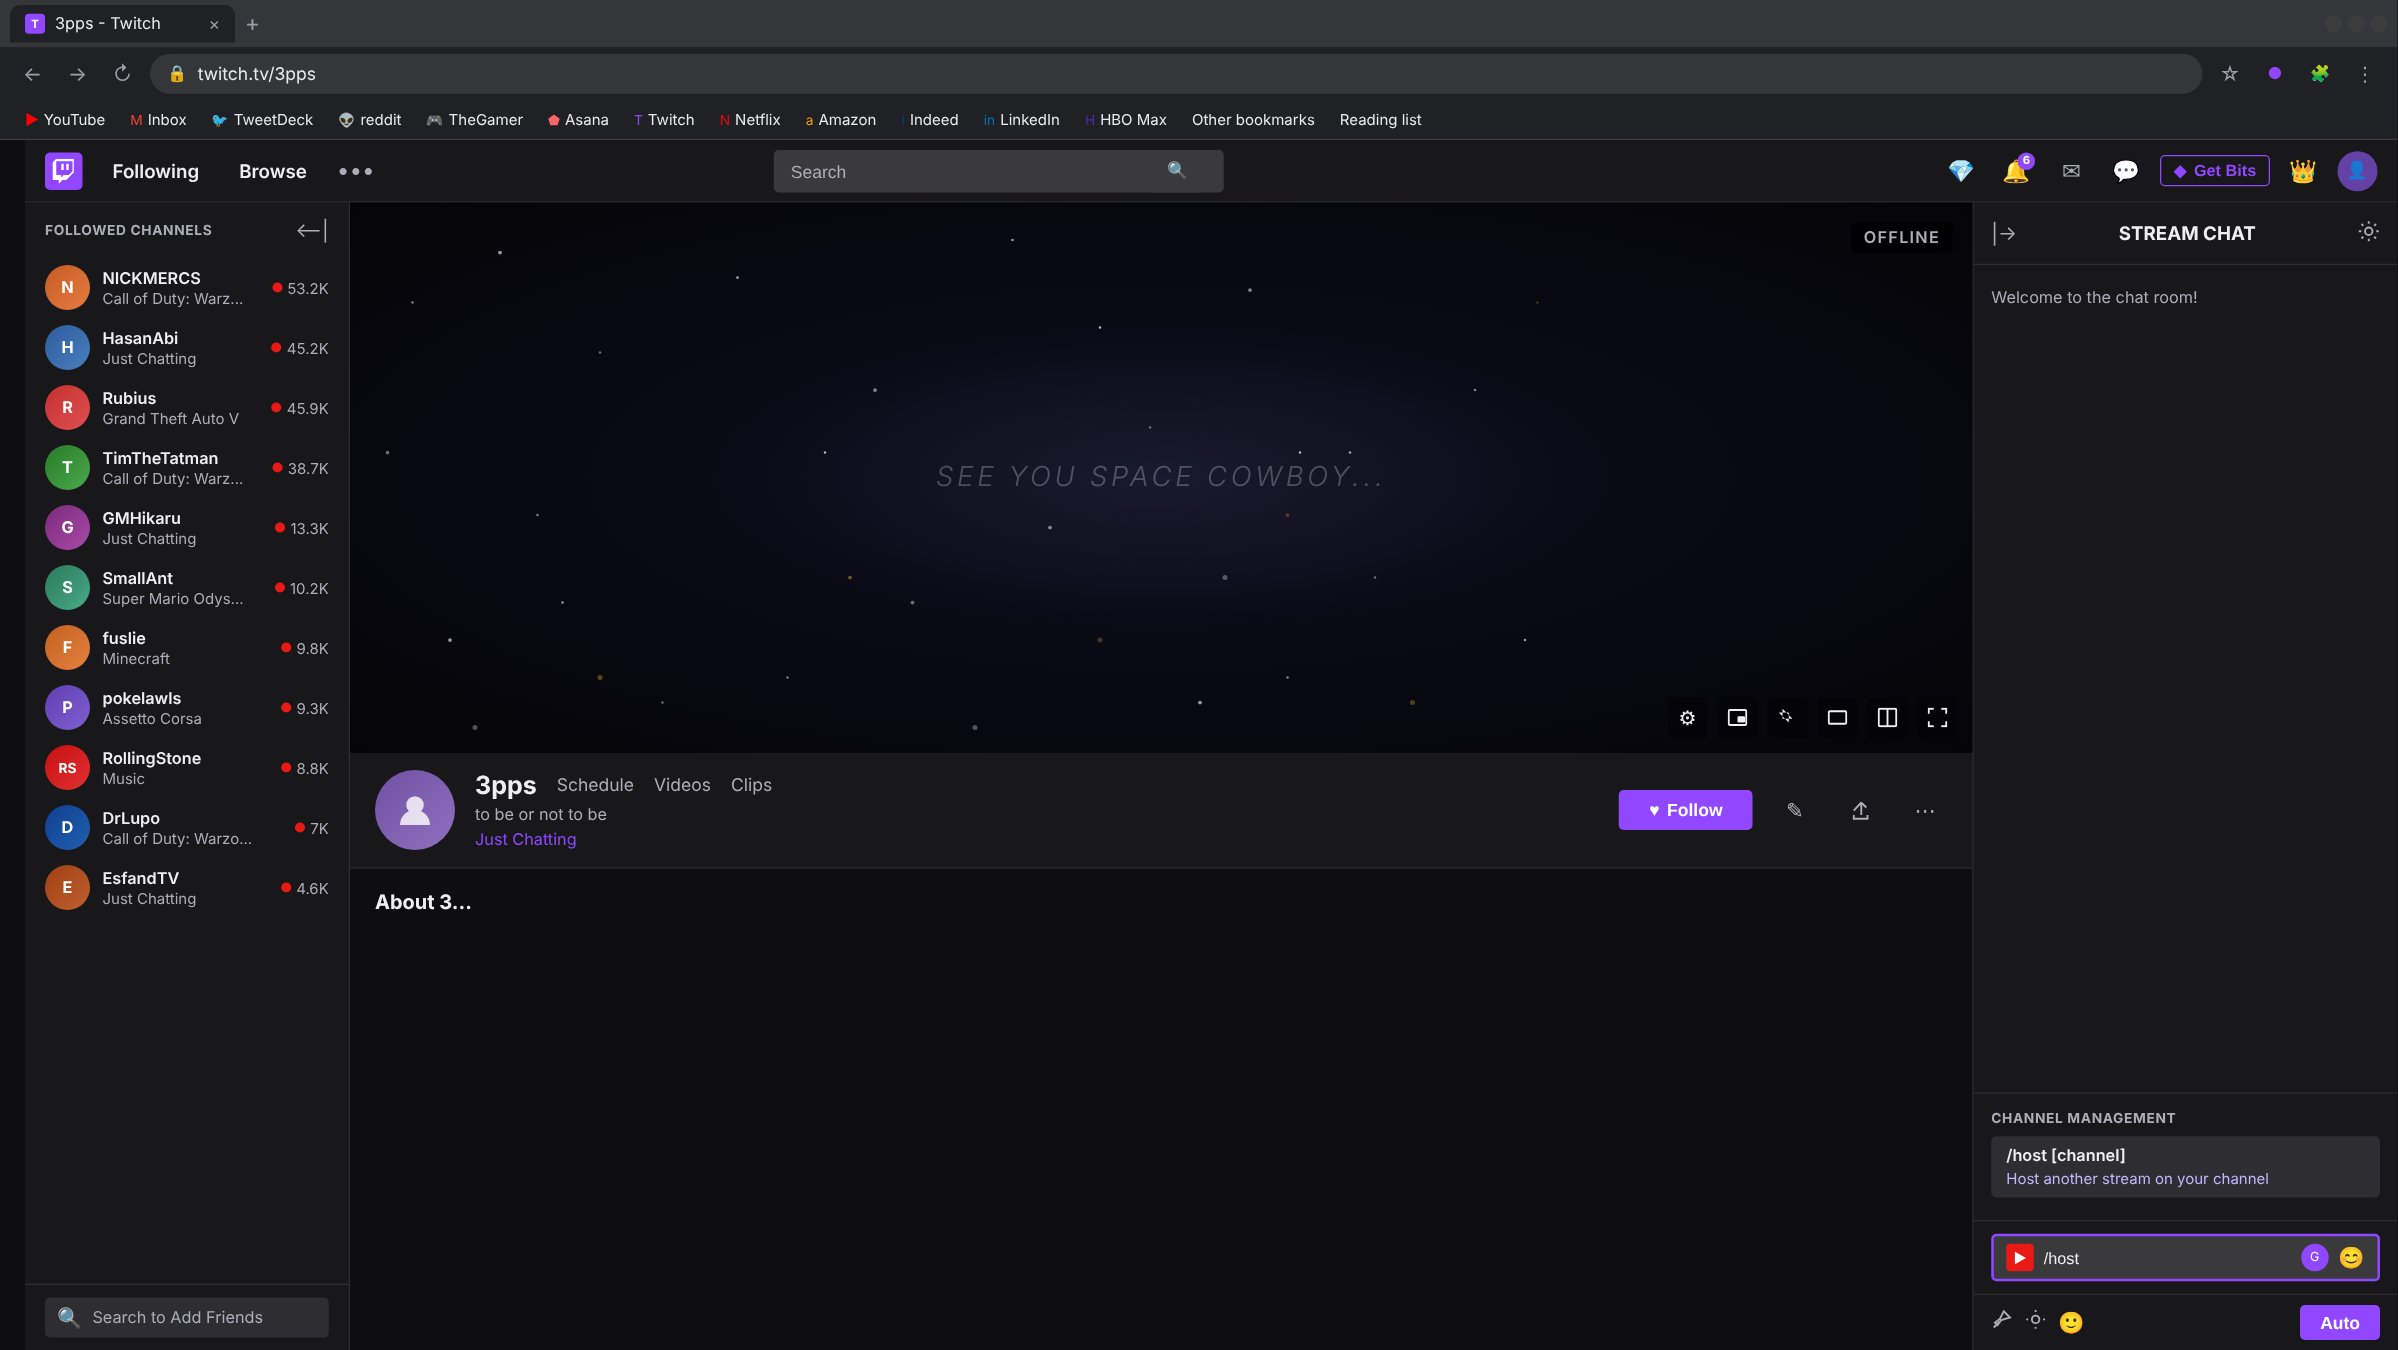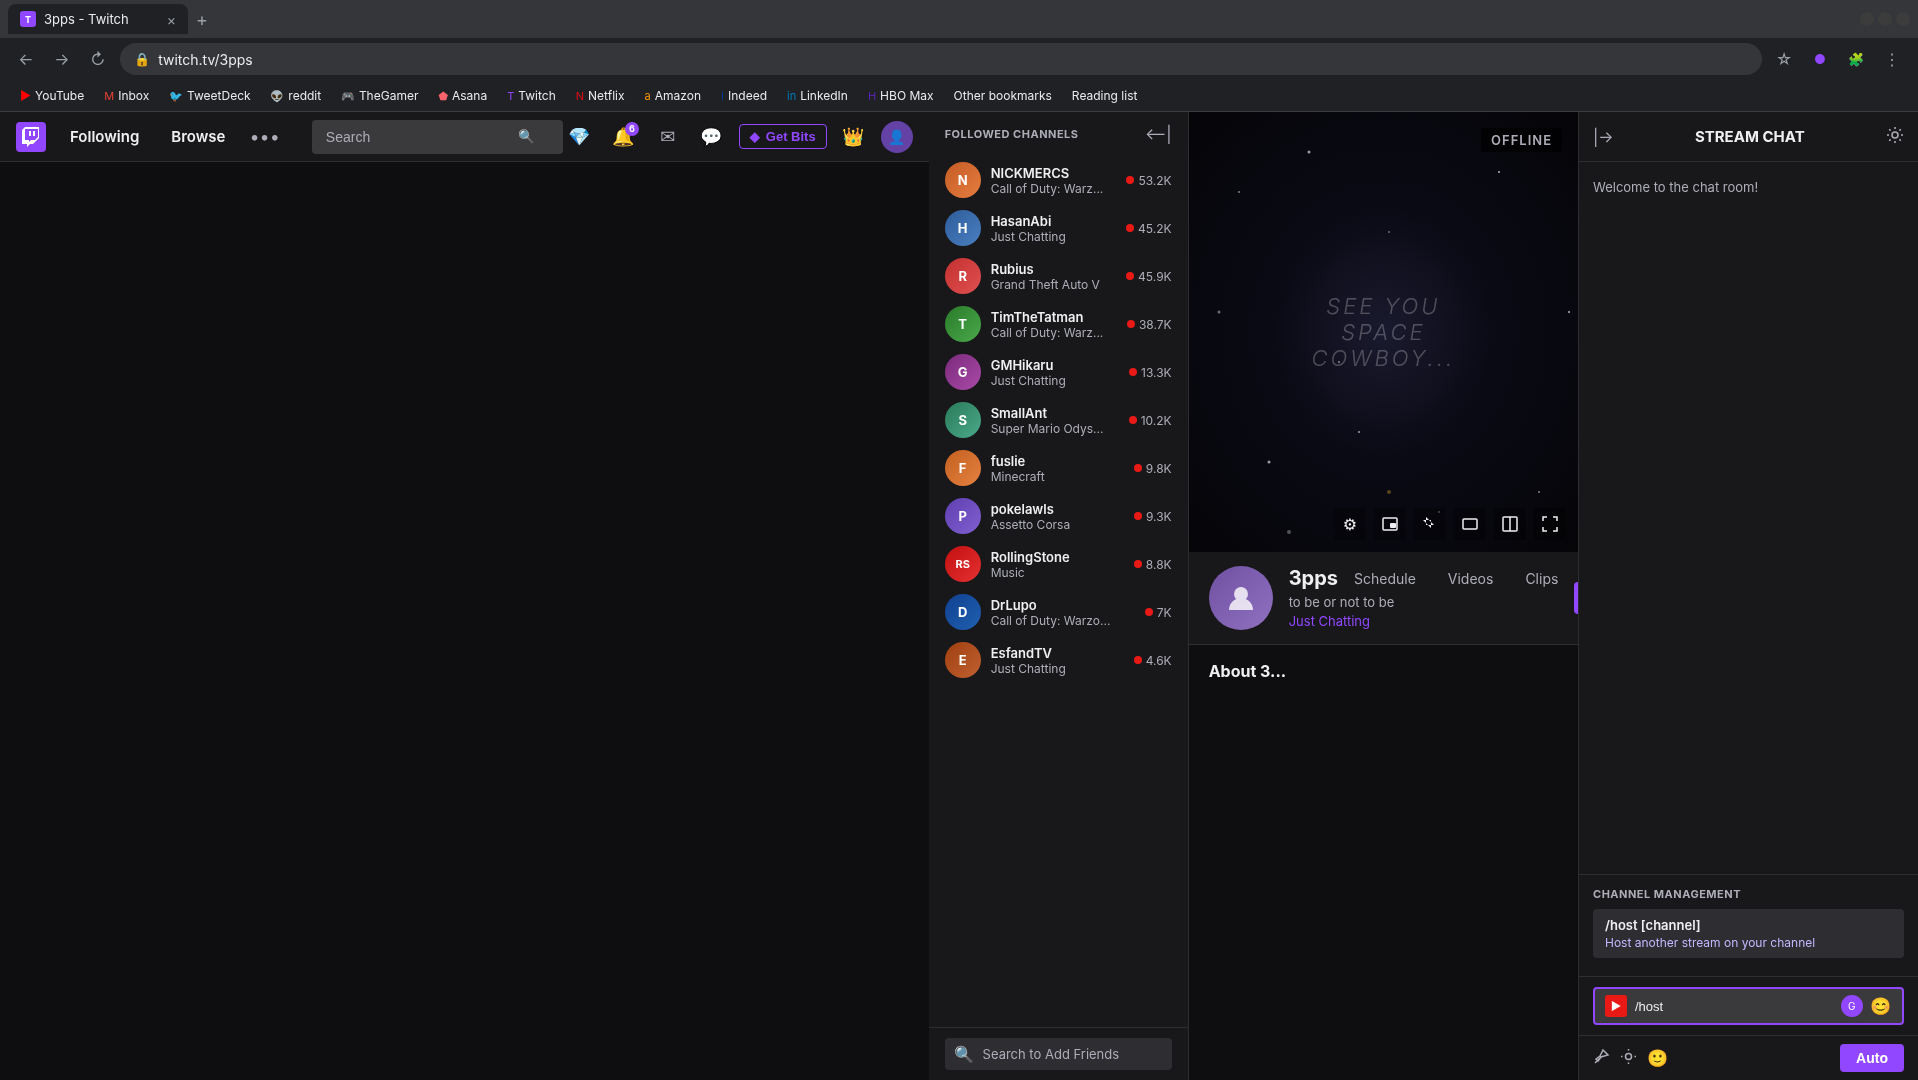--- a/index.html
+++ b/index.html
@@ -113,22 +113,23 @@
       border-radius: 4px;
       font-size: 12px;
       color: #e8eaed;
       cursor: pointer;
       white-space: nowrap;
     }
 
     
     .app-layout {
       display: flex;
-      flex-direction: row;
+      flex-direction: column;
       height: calc(1080px - 112px);
+      padding-left: 20px;
     }
 
     
     .twitch-nav {
       background: #18181b;
       height: 50px;
       display: flex;
       align-items: center;
       padding: 0 16px;
       gap: 16px;
@@ -467,21 +468,21 @@
       gap: 16px;
       margin-bottom: 4px;
     }
     .channel-display-name {
       font-size: 20px;
       font-weight: 700;
       color: #efeff1;
     }
     .channel-nav-links {
       display: flex;
-      gap: 32px;
+      gap: 16px;
       align-items: center;
     }
     .channel-nav-link {
       font-size: 14px;
       color: #adadb8;
       cursor: pointer;
     }
     .channel-desc {
       font-size: 13px;
       color: #adadb8;

